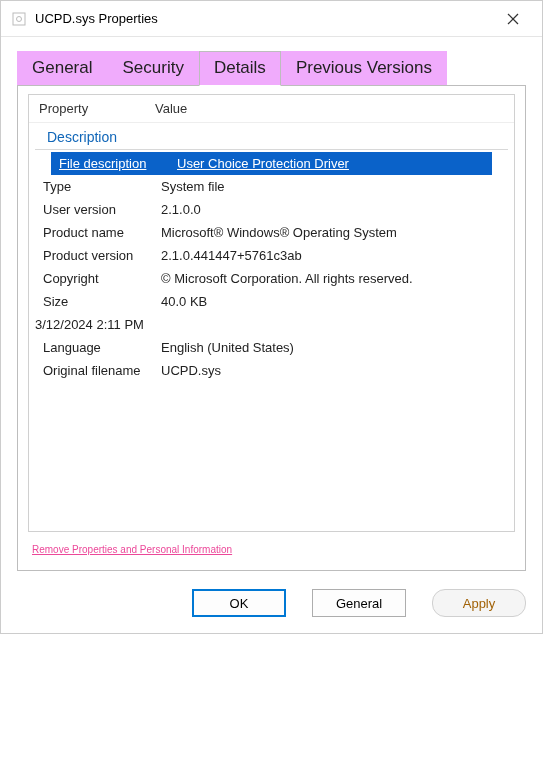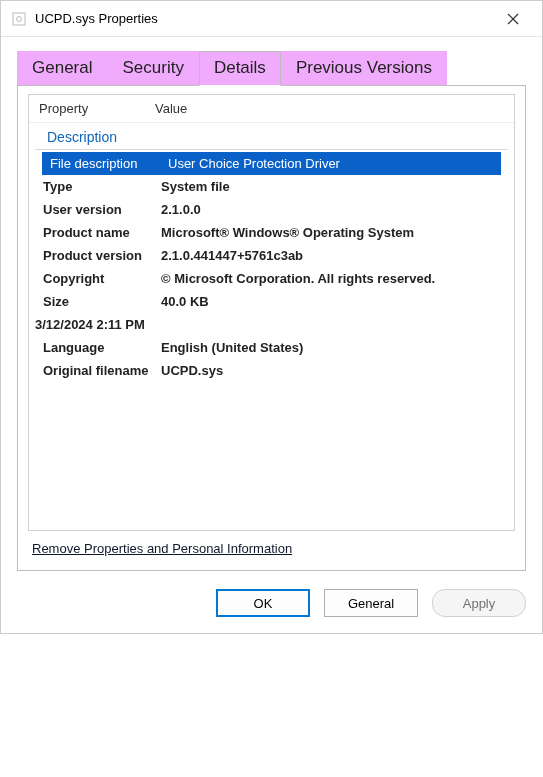--- a/index.html
+++ b/index.html
@@ -125,55 +125,55 @@
   .row .prop {
     width: 126px;
     padding-left: 8px;
   }
   .row .val {
     flex: 1;
   }
   .row.selected {
     background: #0a62c9;
     color: #fff;
-    margin: 0 13px;
+    margin: 0 22px;
+    text-decoration: underline;
   }
   .row:not(.selected) {
     margin: 0 6px;
-    font-weight: bold;
   }
   .link-row {
     padding: 10px 4px 4px 4px;
   }
   .link {
-    color: #0f172a;
+    color: #ec4899;
     text-decoration: underline;
-    font-size: 13px;
+    font-size: 10px;
     cursor: pointer;
   }
   .button-row {
     display: flex;
     justify-content: flex-end;
-    gap: 14px;
+    gap: 26px;
     padding: 8px 16px 16px 16px;
   }
   .btn {
     min-width: 94px;
     height: 28px;
     font-size: 13px;
     font-family: inherit;
     background: #fdfdfd;
     border: 1px solid #adadad;
     cursor: pointer;
   }
   .btn.default {
     border: 2px solid #0078d4;
   }
   .btn.disabled {
-    color: #737373;
+    color: #a16207;
     border-color: #d0d0d0;
     background: #f5f5f5;
     cursor: default;
     border-radius: 13px;
   }
 </style>
 </head>
 <body>
 
 <div class="window">

